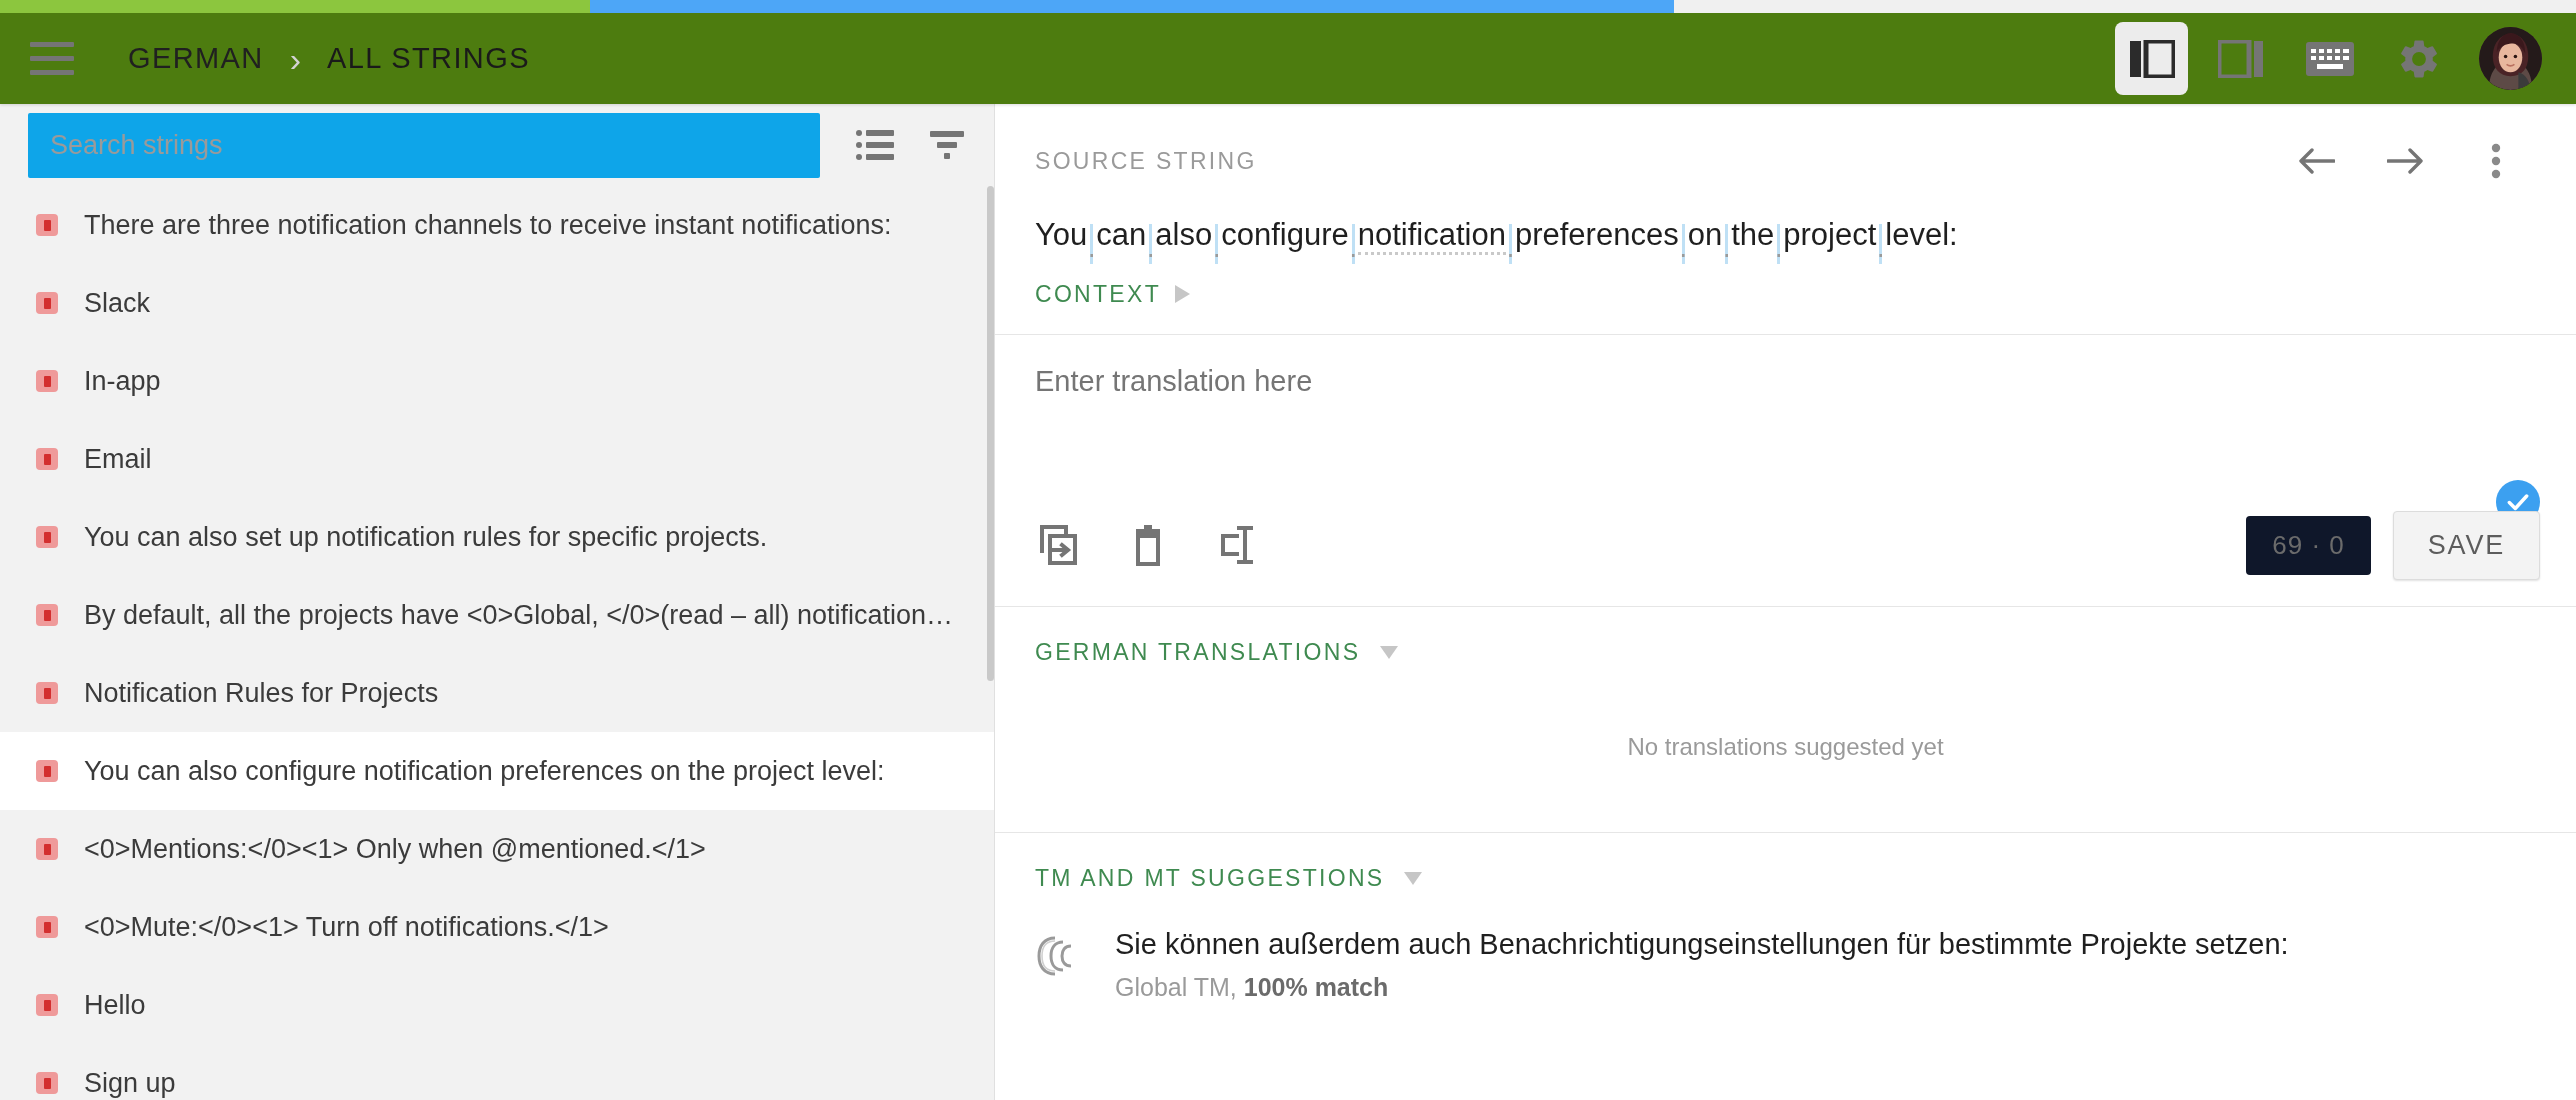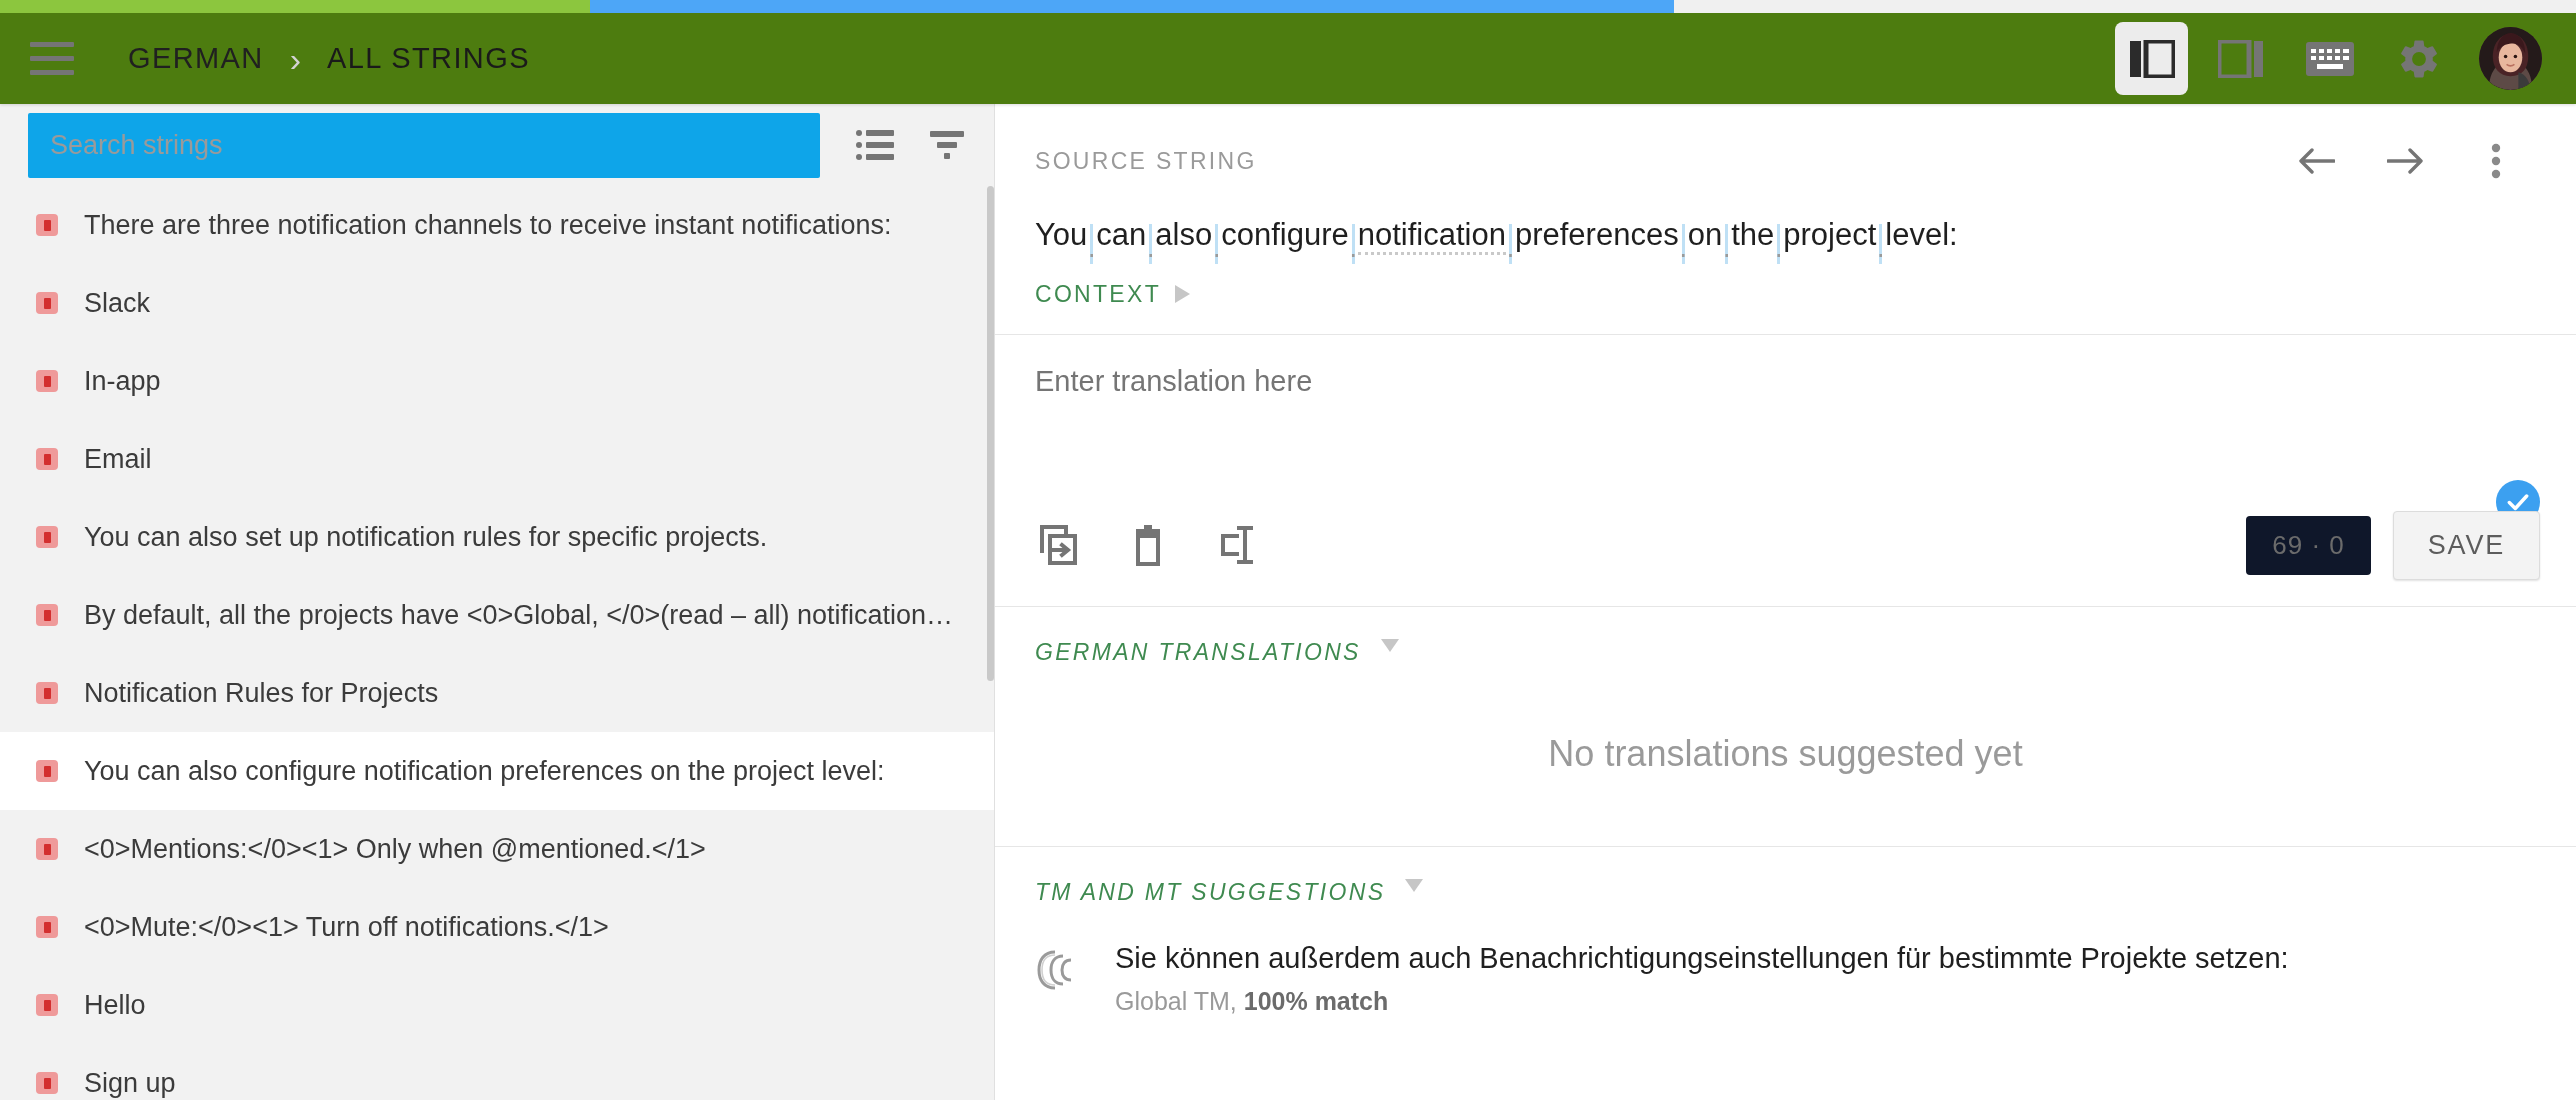--- a/index.html
+++ b/index.html
@@ -335,30 +335,30 @@
     font-size: 27px;
     letter-spacing: 1.8px;
     padding: 18px 34px;
     cursor: pointer;
     font-family: "Liberation Sans", sans-serif;
     box-shadow: 0 1px 2px rgba(0,0,0,0.12);
   }
 
   
   .sec-block { padding: 32px 40px 0 40px; }
-  .sec-head { display: flex; align-items: flex-start; gap: 20px; cursor: pointer; width: fit-content; font-style: italic; }
+  .sec-head { display: flex; align-items: center; gap: 20px; cursor: pointer; width: fit-content; }
   .sec-title {
     font-size: 23px;
     letter-spacing: 2.3px;
     color: #3f8a50;
   }
   .empty-msg {
     text-align: center;
     color: #9a9a9a;
-    font-size: 36px;
+    font-size: 24px;
     margin-top: 67px;
     margin-bottom: 71px;
   }
   .divider { height: 1px; background: #e6e6e6; width: 100%; }
 
   .suggestion-row {
     display: flex;
     align-items: flex-start;
     gap: 34px;
     margin-top: 36px;

